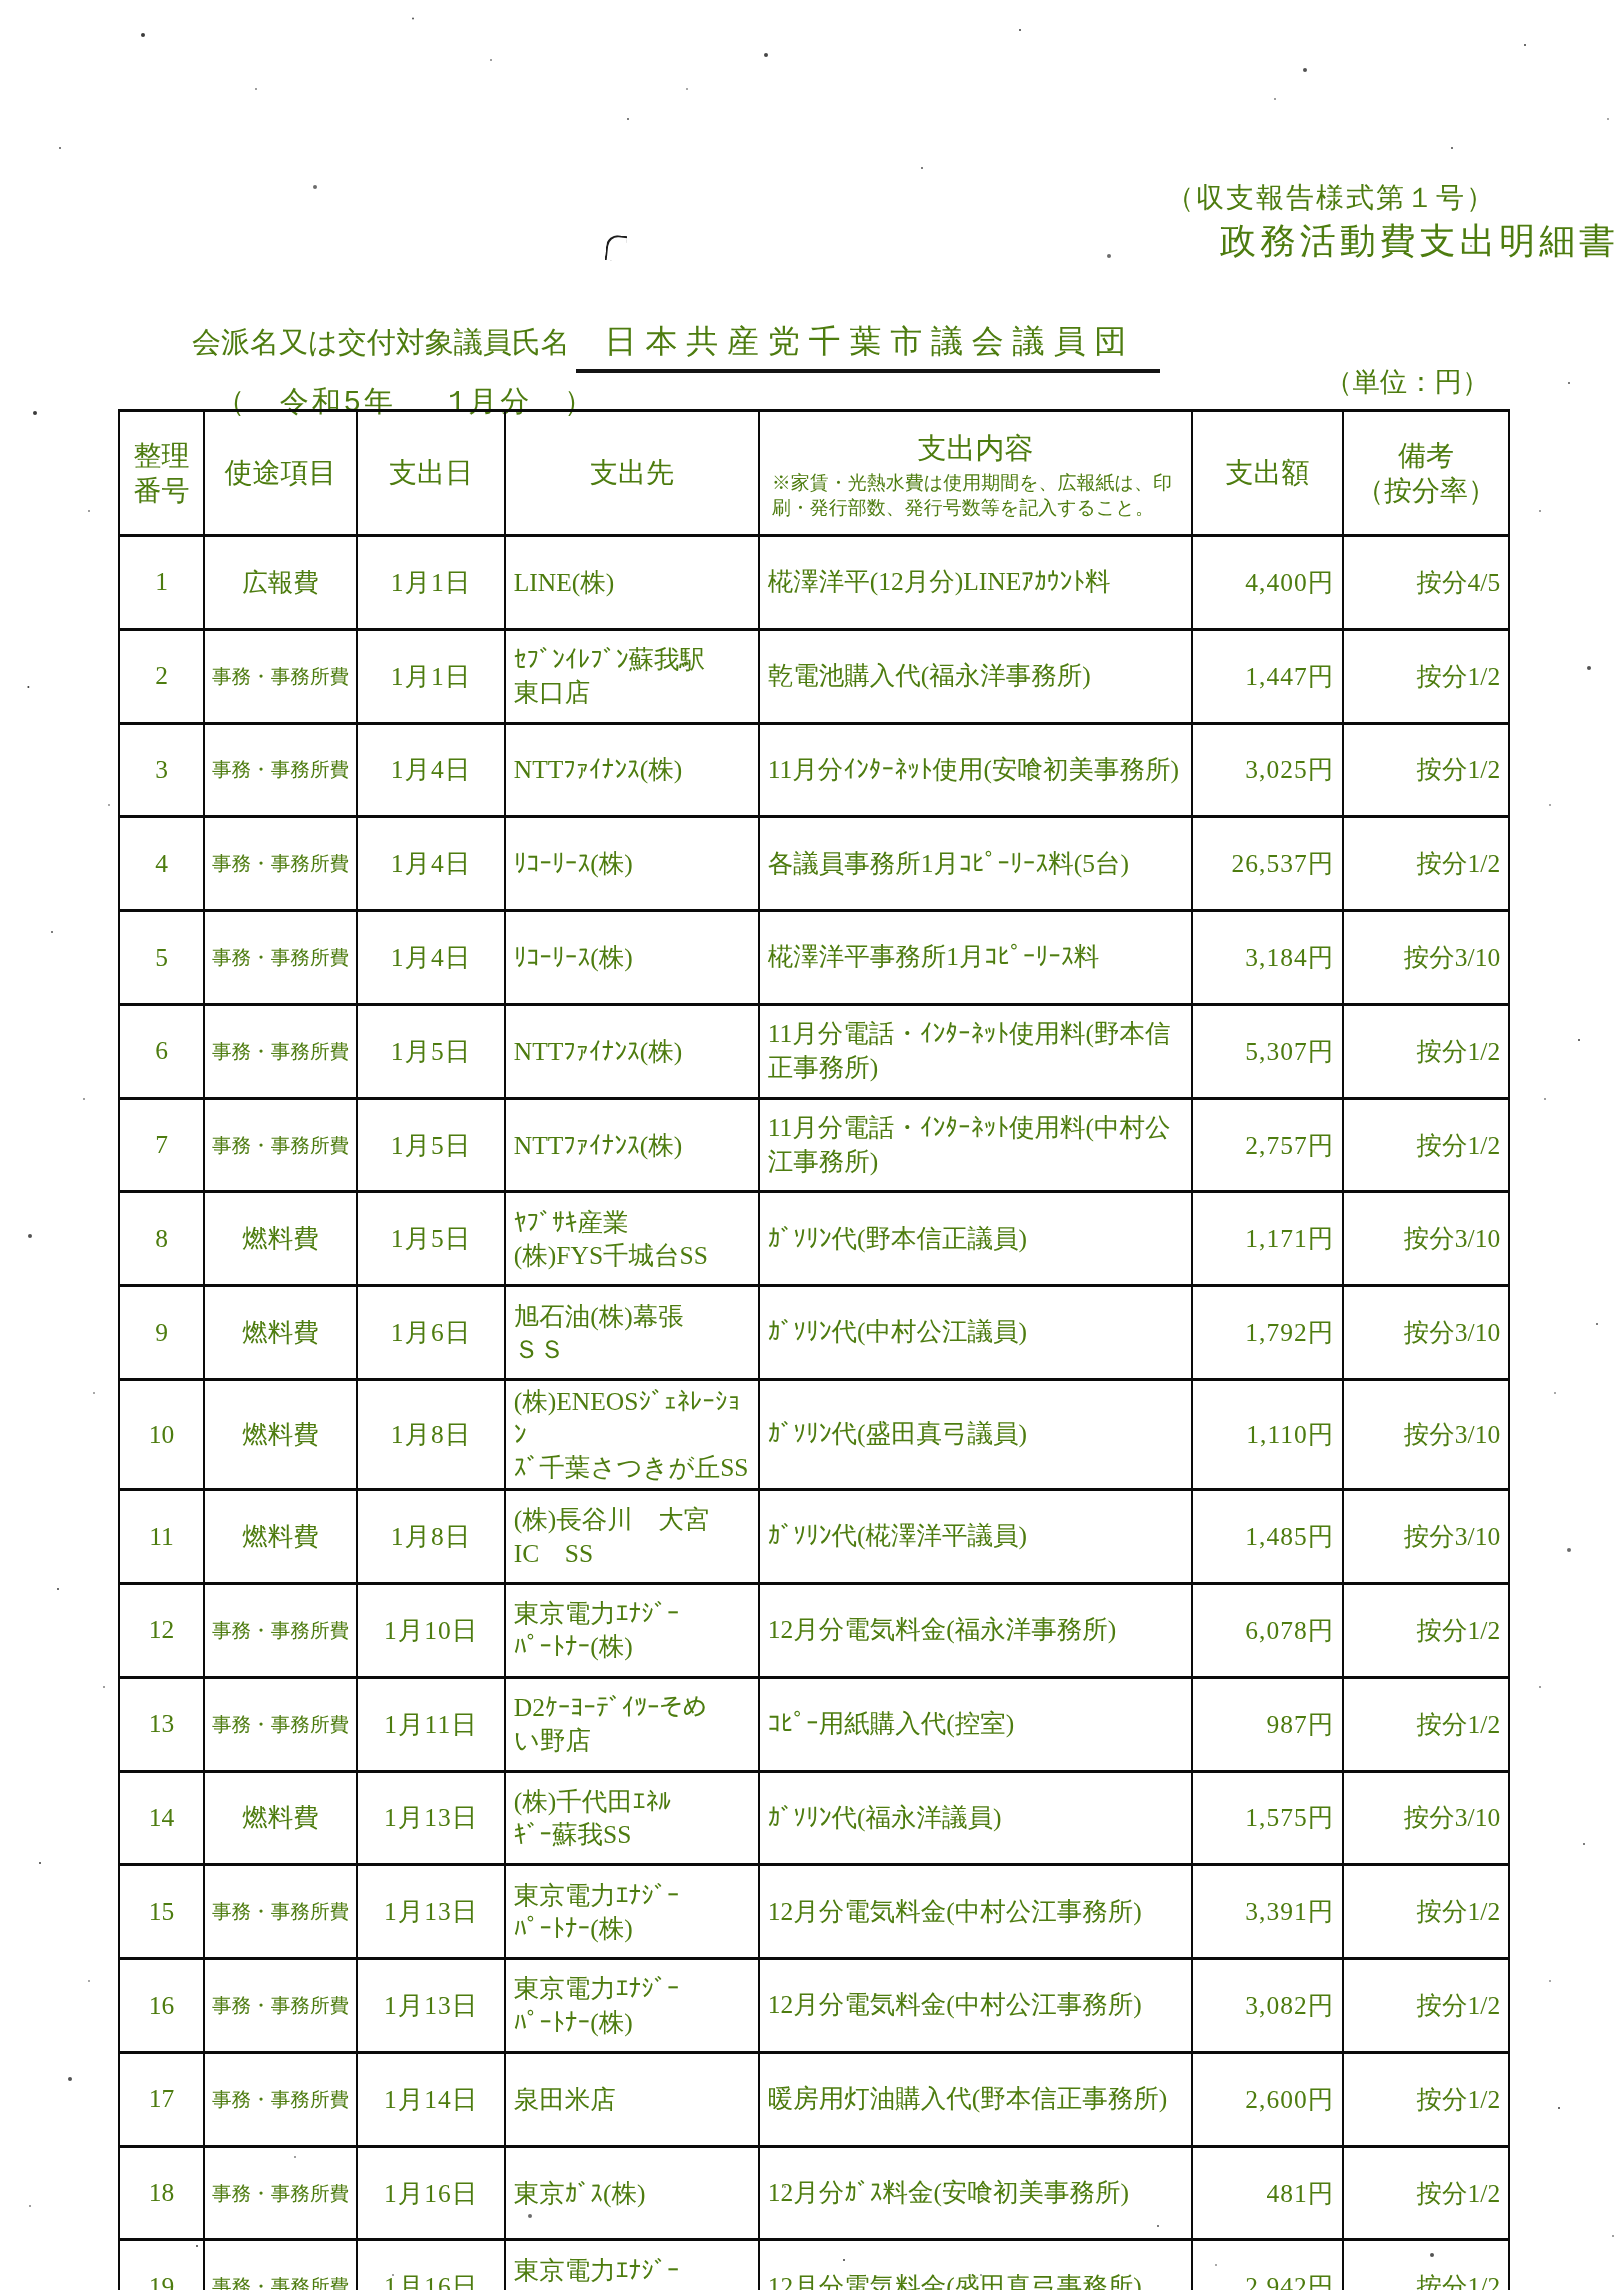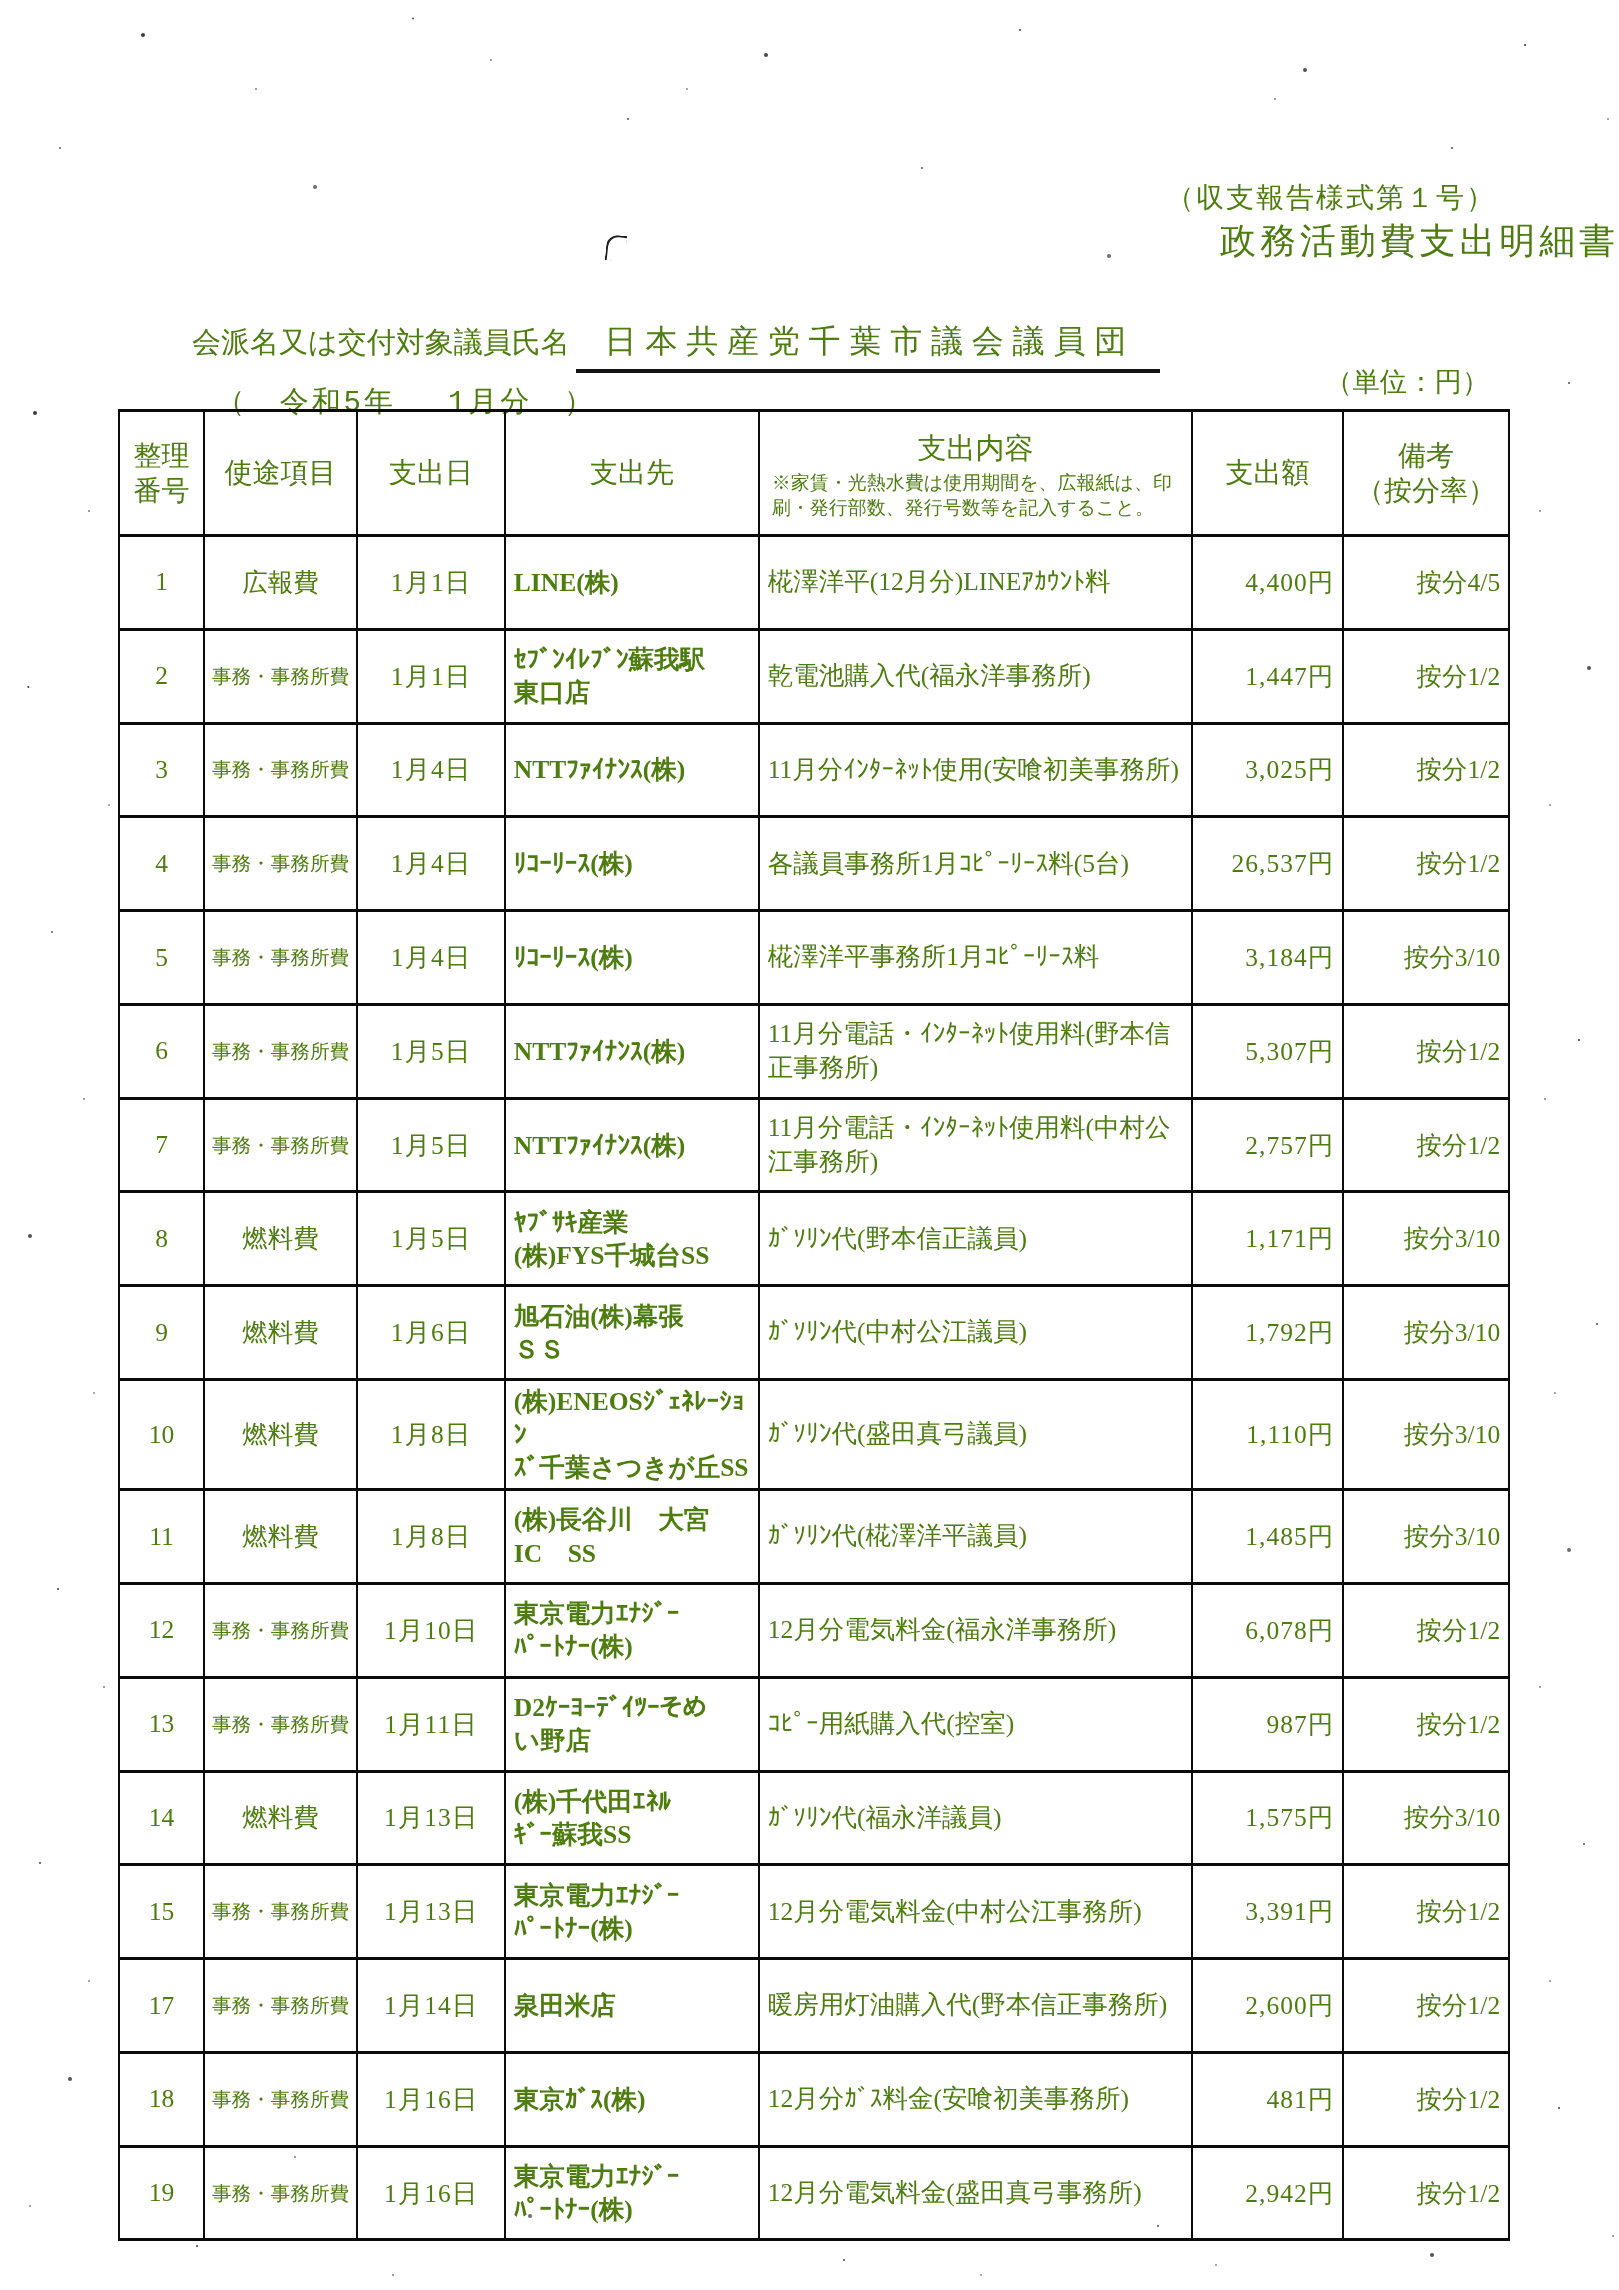--- a/index.html
+++ b/index.html
@@ -74,21 +74,21 @@
   .expense-table tbody td {
     height:83px;
     padding:3.9px 7.8px;
     vertical-align:middle;
     font-size:25.5px;
   }
   .td-no      { text-align:center; font-size:27.4px; }
   .td-cat     { text-align:center; font-size:27.4px; }
   .td-cat.small { font-size:19.6px; padding:3.9px 2px; }
   .td-date    { text-align:center; font-size:27.4px; letter-spacing:1px; }
-  .td-payee   { text-align:left; font-size:25.5px; line-height:1.3; white-space:pre-line;font-weight:bold; }
+  .td-payee   { text-align:left; font-size:25.5px; line-height:1.3; white-space:pre-line; }
   .td-content { text-align:left; font-size:22px; line-height:1.35; }
   .td-amount  { text-align:right; font-size:27.4px; padding-right:9.8px; letter-spacing:1px; }
   .td-remarks { text-align:right; font-size:25.5px; padding-left:7.8px; }
 
   
   .noise-a, .noise-b {
     position:absolute; top:0; left:0;
     width:2px; height:2px; border-radius:50%;
     background:transparent; pointer-events:none;
   }
@@ -322,20 +322,30 @@
           <td class="td-no">15</td>
           <td class="td-cat small">事務・事務所費</td>
           <td class="td-date">1月13日</td>
           <td class="td-payee">東京電力ｴﾅｼﾞｰ
 ﾊﾟｰﾄﾅｰ(株)</td>
           <td class="td-content">12月分電気料金(中村公江事務所)</td>
           <td class="td-amount">3,391円</td>
           <td class="td-remarks">按分1/2</td>
         </tr>
         <tr>
+          <td class="td-no">16</td>
+          <td class="td-cat small">事務・事務所費</td>
+          <td class="td-date">1月13日</td>
+          <td class="td-payee">東京電力ｴﾅｼﾞｰ
+ﾊﾟｰﾄﾅｰ(株)</td>
+          <td class="td-content">12月分電気料金(中村公江事務所)</td>
+          <td class="td-amount">3,082円</td>
+          <td class="td-remarks">按分1/2</td>
+        </tr>
+        <tr>
           <td class="td-no">17</td>
           <td class="td-cat small">事務・事務所費</td>
           <td class="td-date">1月14日</td>
           <td class="td-payee">泉田米店</td>
           <td class="td-content">暖房用灯油購入代(野本信正事務所)</td>
           <td class="td-amount">2,600円</td>
           <td class="td-remarks">按分1/2</td>
         </tr>
         <tr>
           <td class="td-no">18</td>

